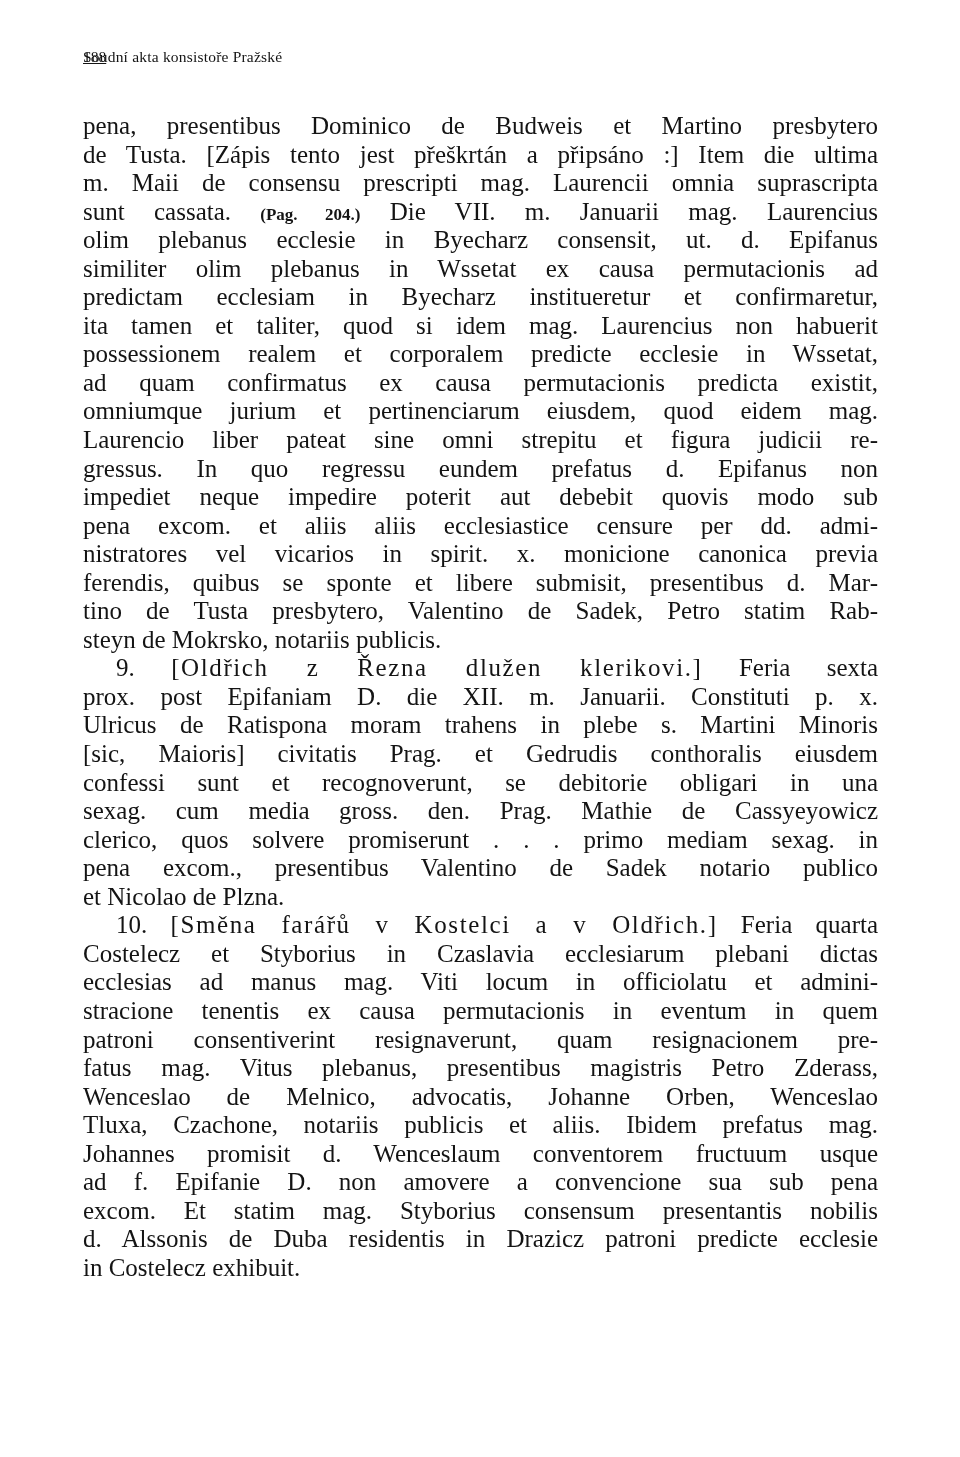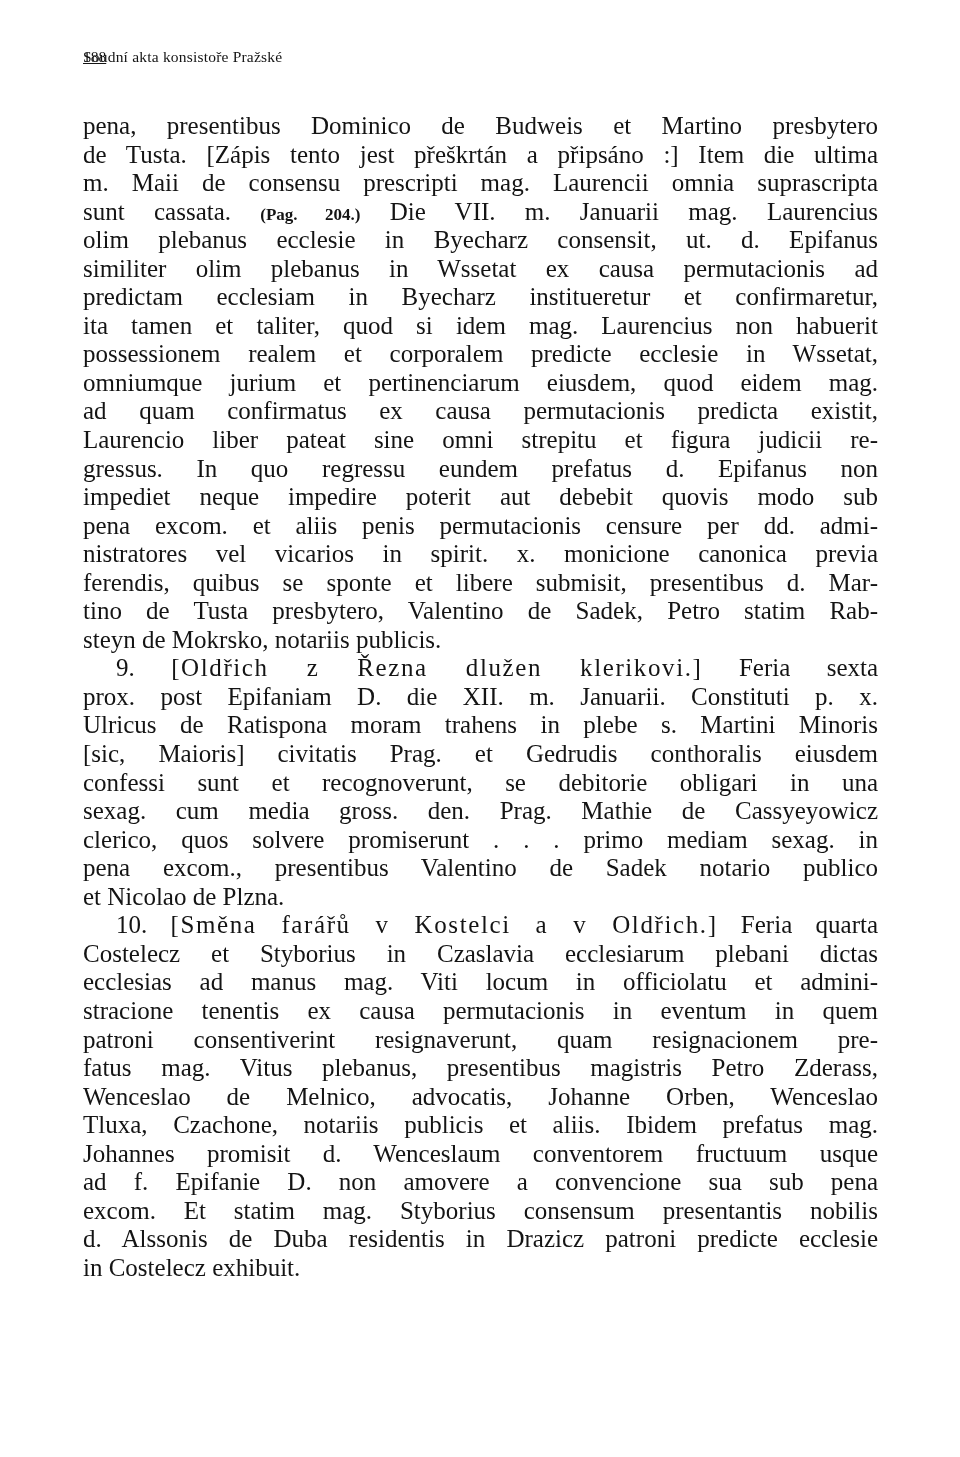--- a/index.html
+++ b/index.html
@@ -28,26 +28,26 @@
 <div class="body-text" id="body-text">
     <span class="line">pena, presentibus Dominico de Budweis et Martino presbytero</span>
     <span class="line">de Tusta. [Zápis tento jest přeškrtán a připsáno :] Item die ultima</span>
     <span class="line">m. Maii de consensu prescripti mag. Laurencii omnia suprascripta</span>
     <span class="line"><span>sunt cassata. </span><span class="small">(Pag. 204.)</span><span> Die VII. m. Januarii mag. Laurencius</span></span>
     <span class="line">olim plebanus ecclesie in Byecharz consensit, ut. d. Epifanus</span>
     <span class="line">similiter olim plebanus in Wssetat ex causa permutacionis ad</span>
     <span class="line">predictam ecclesiam in Byecharz institueretur et confirmaretur,</span>
     <span class="line">ita tamen et taliter, quod si idem mag. Laurencius non habuerit</span>
     <span class="line">possessionem realem et corporalem predicte ecclesie in Wssetat,</span>
+    <span class="line">ad quam confirmatus ex causa permutacionis predicta existit,</span>
     <span class="line">omniumque jurium et pertinenciarum eiusdem, quod eidem mag.</span>
-    <span class="line">ad quam confirmatus ex causa permutacionis predicta existit,</span>
     <span class="line">Laurencio liber pateat sine omni strepitu et figura judicii re-</span>
     <span class="line">gressus. In quo regressu eundem prefatus d. Epifanus non</span>
     <span class="line">impediet neque impedire poterit aut debebit quovis modo sub</span>
-    <span class="line">pena excom. et aliis penis permutacionis censure per dd. admi-</span>
+    <span class="line">pena excom. et aliis aliis ecclesiastice censure per dd. admi-</span>
     <span class="line">nistratores vel vicarios in spirit. x. monicione canonica previa</span>
     <span class="line">ferendis, quibus se sponte et libere submisit, presentibus d. Mar-</span>
     <span class="line">tino de Tusta presbytero, Valentino de Sadek, Petro statim Rab-</span>
     <span class="line last">steyn de Mokrsko, notariis publicis.</span>
     <span class="line indent"><span>9. </span><span class="spaced">[Oldřich z Řezna dlužen klerikovi.]</span><span> Feria sexta</span></span>
     <span class="line">prox. post Epifaniam D. die XII. m. Januarii. Constituti p. x.</span>
     <span class="line">Ulricus de Ratispona moram trahens in plebe s. Martini Minoris</span>
     <span class="line">[sic, Maioris] civitatis Prag. et Gedrudis conthoralis eiusdem</span>
     <span class="line">confessi sunt et recognoverunt, se debitorie obligari in una</span>
     <span class="line">sexag. cum media gross. den. Prag. Mathie de Cassyeyowicz</span>

